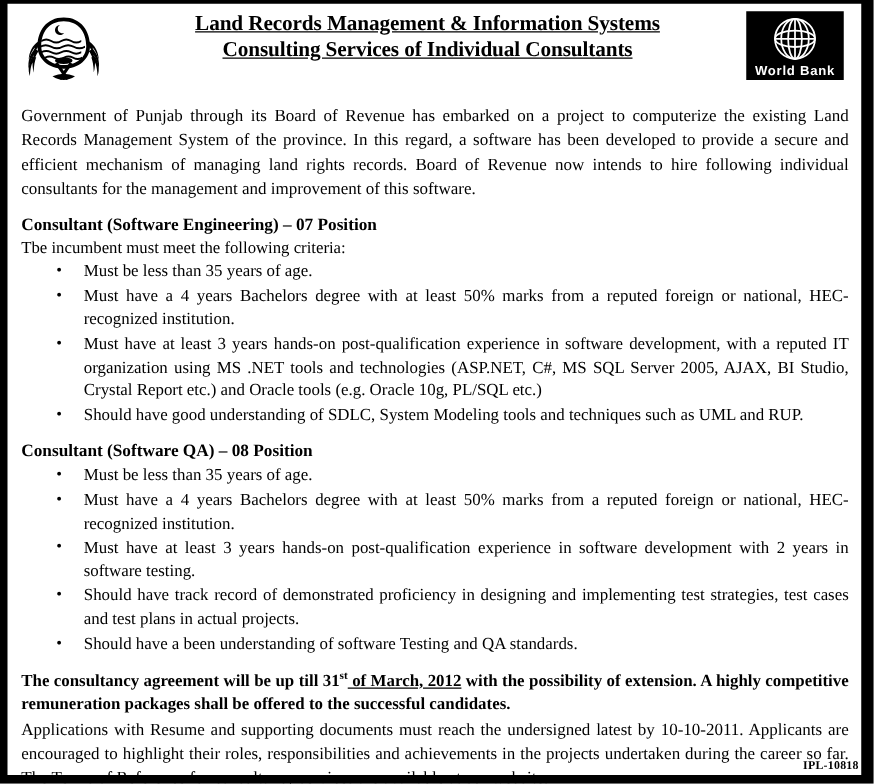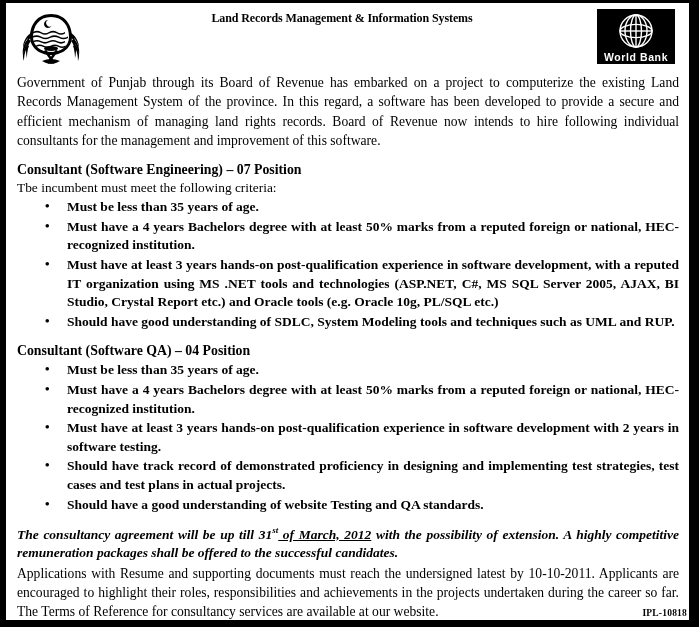--- a/index.html
+++ b/index.html
@@ -53,24 +53,25 @@
   }
   .emblem svg { display: block; }
 
   .title-block {
     flex: 1 1 auto;
     text-align: center;
     padding-top: 1px;
   }
   .title-line {
     font-weight: bold;
-    font-size: 12px;
+    font-size: 17px;
     line-height: 21px;
     letter-spacing: -0.1px;
     white-space: nowrap;
+    text-decoration: underline;
   }
 
   .wb-logo {
     flex: 0 0 78px;
     width: 78px;
     height: 55px;
     background: #000;
     margin-right: 6px;
     margin-top: 2px;
     position: relative;
@@ -93,21 +94,21 @@
     margin-top: 1px;
   }
 
   
   .para {
     font-size: 13.6px;
     line-height: 19.3px;
     text-align: justify;
     margin: 0 2px 0 2px;
   }
-  .intro { margin-top: 0; }
+  .intro { margin-top: 10px; }
 
   .section-head {
     font-weight: bold;
     font-size: 13.8px;
     line-height: 19px;
     margin: 10px 0 0 2px;
   }
   .sub-line {
     font-weight: normal;
     font-size: 13.4px;
@@ -119,37 +120,35 @@
     margin: 1px 0 0 0;
     padding: 0 2px 0 52px;
     list-style: none;
   }
   ul.bullets li {
     position: relative;
     font-size: 13.5px;
     line-height: 18.6px;
     text-align: justify;
     margin-bottom: 1px;
-    font-weight: bold;
   }
   ul.bullets li::before {
     content: "\2022";
     position: absolute;
     left: -22px;
     top: -1px;
     font-size: 13px;
   }
 
   .bold-para {
     font-weight: bold;
     font-size: 13.5px;
     line-height: 18.5px;
     text-align: justify;
     margin: 7px 2px 0 2px;
-    font-style: italic;
   }
   .bold-para sup { font-size: 9px; vertical-align: super; }
   .u { text-decoration: underline; }
 
   .apply-para {
     font-size: 13.6px;
     line-height: 19px;
     text-align: justify;
     margin: 1px 2px 0 2px;
   }
@@ -196,20 +195,21 @@
           <path d="M24 42 l9 13 l2.2 -1.3 l-9 -13 Z"></path>
           <path d="M38 42 l-9 13 l-2.2 -1.3 l9 -13 Z"></path>
           <path d="M22 52 q9 -4 18 0 q-9 6 -18 0 Z"></path>
           <ellipse cx="31" cy="39.5" rx="7" ry="2.6"></ellipse>
         </g>
       </svg>
     </div>
 
     <div class="title-block">
       <div class="title-line">Land Records Management &amp; Information Systems</div>
+      <div class="title-line">Consulting Services of Individual Consultants</div>
     </div>
 
     <div class="wb-logo">
       <span>
         <svg width="40" height="38" viewBox="0 0 40 38" aria-hidden="true">
           <g fill="none" stroke="#ffffff" stroke-width="1.4">
             <circle cx="20" cy="19" r="16"></circle>
             <ellipse cx="20" cy="19" rx="5.5" ry="16"></ellipse>
             <ellipse cx="20" cy="19" rx="11" ry="16"></ellipse>
             <line x1="20" y1="3" x2="20" y2="35"></line>
@@ -226,27 +226,27 @@
 
   <div class="section-head">Consultant (Software Engineering) – 07 Position</div>
   <div class="sub-line">Tbe incumbent must meet the following criteria:</div>
   <ul class="bullets">
     <li>Must be less than 35 years of age.</li>
     <li>Must have a 4 years Bachelors degree with at least 50% marks from a reputed foreign or national, HEC-recognized institution.</li>
     <li>Must have at least 3 years hands-on post-qualification experience in software development, with a reputed IT organization using MS .NET tools and technologies (ASP.NET, C#, MS SQL Server 2005, AJAX, BI Studio, Crystal Report etc.) and Oracle tools (e.g. Oracle 10g, PL/SQL etc.)</li>
     <li>Should have good understanding of SDLC, System Modeling tools and techniques such as UML and RUP.</li>
   </ul>
 
-  <div class="section-head">Consultant (Software QA) – 04 Position</div>
+  <div class="section-head">Consultant (Software QA) – 08 Position</div>
   <ul class="bullets">
     <li>Must be less than 35 years of age.</li>
     <li>Must have a 4 years Bachelors degree with at least 50% marks from a reputed foreign or national, HEC-recognized institution.</li>
     <li>Must have at least 3 years hands-on post-qualification experience in software development with 2 years in software testing.</li>
     <li>Should have track record of demonstrated proficiency in designing and implementing test strategies, test cases and test plans in actual projects.</li>
-    <li>Should have a good understanding of website Testing and QA standards.</li>
+    <li>Should have a been understanding of software Testing and QA standards.</li>
   </ul>
 
   <div class="bold-para"><span>The consultancy agreement will be up till 31</span><sup>st</sup><span class="u"> of March, 2012</span><span> with the possibility of extension. A highly competitive remuneration packages shall be offered to the successful candidates.</span></div>
 
   <div class="apply-para">Applications with Resume and supporting documents must reach the undersigned latest by 10-10-2011. Applicants are encouraged to highlight their roles, responsibilities and achievements in the projects undertaken during the career so far. The Terms of Reference for consultancy services are available at our website.</div>
 
   <div class="ref-code">IPL-10818</div>
 
  </div>
 </div>

